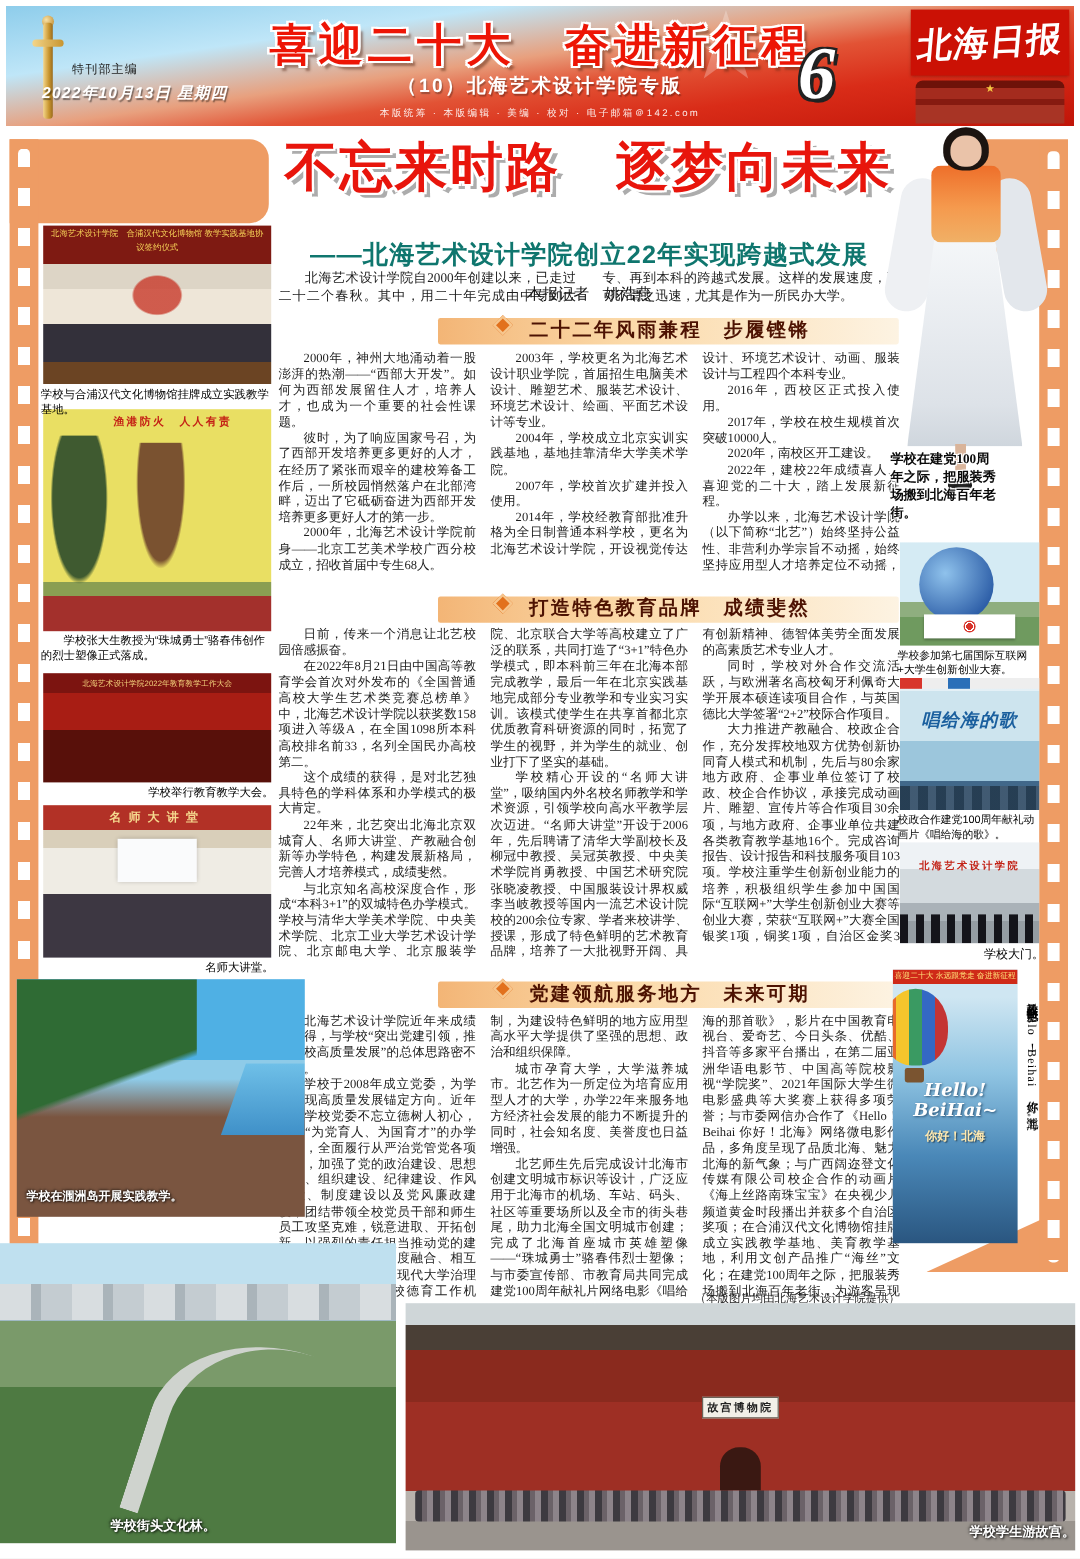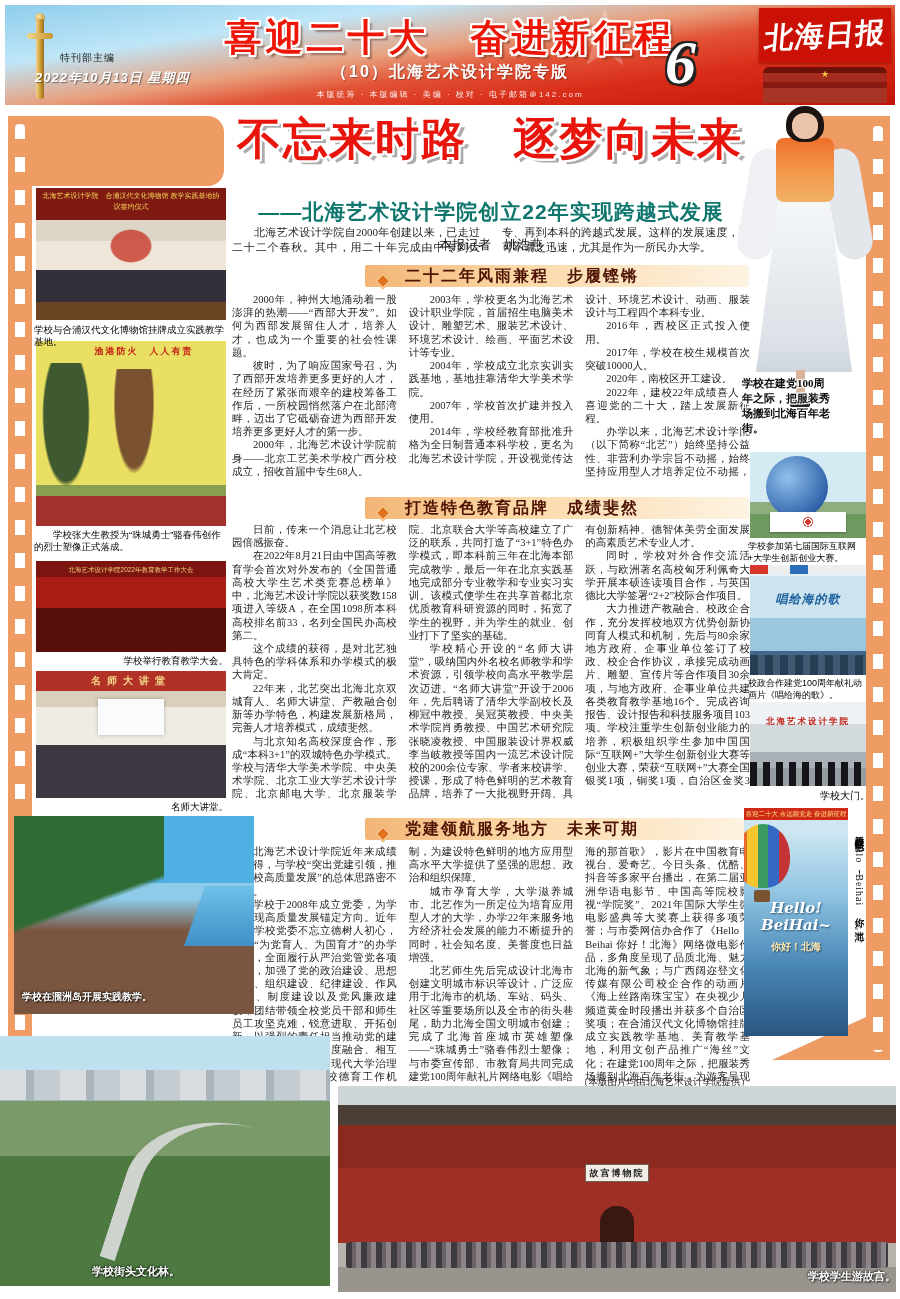--- a/index.html
+++ b/index.html
@@ -57,22 +57,22 @@
     font-size:44px; font-weight:bold; letter-spacing:2px; color:#e8150c;
     text-shadow:-2px 0 #fff,2px 0 #fff,0 -2px #fff,0 2px #fff,-2px -2px #fff,2px 2px #fff,2px -2px #fff,-2px 2px #fff,5px 4px 0 rgba(70,70,70,.45); }
   #headline-sub { position:absolute; left:232px; top:171px; width:518px; text-align:center;
     font-size:21px; font-weight:bold; color:#0f766e; letter-spacing:1px;margin-top:27px; }
   #byline { position:absolute; left:232px; top:204px; width:518px; text-align:center;
     font-size:13px; color:#111; font-family:"Liberation Serif",serif;margin-top:32px; }
   #intro { position:absolute; left:232px; top:225px; width:518px; height:58px;
     column-count:2; column-gap:22px; font-size:11px; line-height:1.32; text-align:justify;
     font-family:"Liberation Serif",serif; color:#1c1c1c; overflow:hidden; }
   #intro p, .body-cols p { margin:0; text-indent:2em; }
-  .sec-band { position:absolute; left:365px; width:384px; height:22px; display:flex; align-items:flex-end;
-    background:linear-gradient(90deg,#f3b576 0%,#fbd9a8 40%,#fdf3e2 100%); border-radius:2px; }
+  .sec-band { position:absolute; left:365px; width:384px; height:22px; display:flex; align-items:flex-start;
+    background:linear-gradient(90deg,#f3b576 0%,#fbd9a8 40%,#fdf3e2 100%); border-radius:2px;padding-left:36px; }
   .diamond { width:12px; height:12px; background:#e2711d; transform:rotate(45deg);
     margin:0 16px 0 12px; box-shadow:inset 0 0 0 2px #f6c68e; flex:0 0 auto; }
   .sec-title { font-size:16px; font-weight:bold; color:#4d1202; letter-spacing:2px; }
   #band1 { top:265px; } #band2 { top:497px; } #band3 { top:818px; }
   .body-cols { position:absolute; left:232px; width:518px; column-count:3; column-gap:12px;
     font-size:10.5px; line-height:1.26; text-align:justify; font-family:"Liberation Serif",serif;
     color:#1c1c1c; overflow:hidden; }
   #body1 { top:293px; height:198px; }
   #body2 { top:523px; height:289px; }
   #body3 { top:845px; height:240px; }
@@ -166,21 +166,21 @@
   #pg .bannerw { position:absolute; left:20px; bottom:6px; width:76px; height:20px; background:#fff;
     box-shadow:0 1px 2px rgba(0,0,0,.3); }
   #pg .bannerw::after { content:""; position:absolute; left:33px; top:5px; width:10px; height:10px;
     border-radius:50%; background:radial-gradient(circle,#d8352c 0 40%,#fff 41% 55%,#d8352c 56%); }
   #cap-globe { left:748px; top:541px; width:118px; font-size:9px; }
 
   #ps { left:750px; top:565px; width:116px; height:110px;
     background:linear-gradient(180deg,#e4f0f6 0 10%,#cde4ee 10% 48%,#9cc6dc 48% 78%,#41688a 78% 100%); }
   #ps .logos { position:absolute; left:0; top:0; width:116px; height:9px;
     background:linear-gradient(90deg,#d8352c 0 18px,#eee 18px 40px,#2a6fb8 40px 58px,#eee 58px 100%); }
-  #ps .title { position:absolute; left:0; top:26px; width:116px; text-align:center; font-size:12px;
+  #ps .title { position:absolute; left:0; top:26px; width:116px; text-align:center; font-size:15px;
     font-weight:bold; font-style:italic; color:#1a5f9e; font-family:"DejaVu Serif",serif; letter-spacing:1px; }
   #ps .kids { position:absolute; left:0; bottom:0; width:116px; height:20px;
     background:repeating-linear-gradient(90deg,#22374a 0 8px,#41586e 8px 15px); opacity:.85; }
   #cap-song { left:748px; top:678px; width:118px; font-size:9px; }
 
   #pgate { left:750px; top:702px; width:116px; height:84px;
     background:linear-gradient(180deg,#eef2f5 0 26%,#d3dade 26% 60%,#aab2b8 60% 78%,#959da3 78% 100%); }
   #pgate .callig { position:absolute; left:4px; top:14px; width:108px; text-align:center; font-size:8.5px;
     font-weight:bold; color:#c22418; letter-spacing:2px; }
   #pgate .grads { position:absolute; left:0; bottom:0; width:116px; height:24px;

